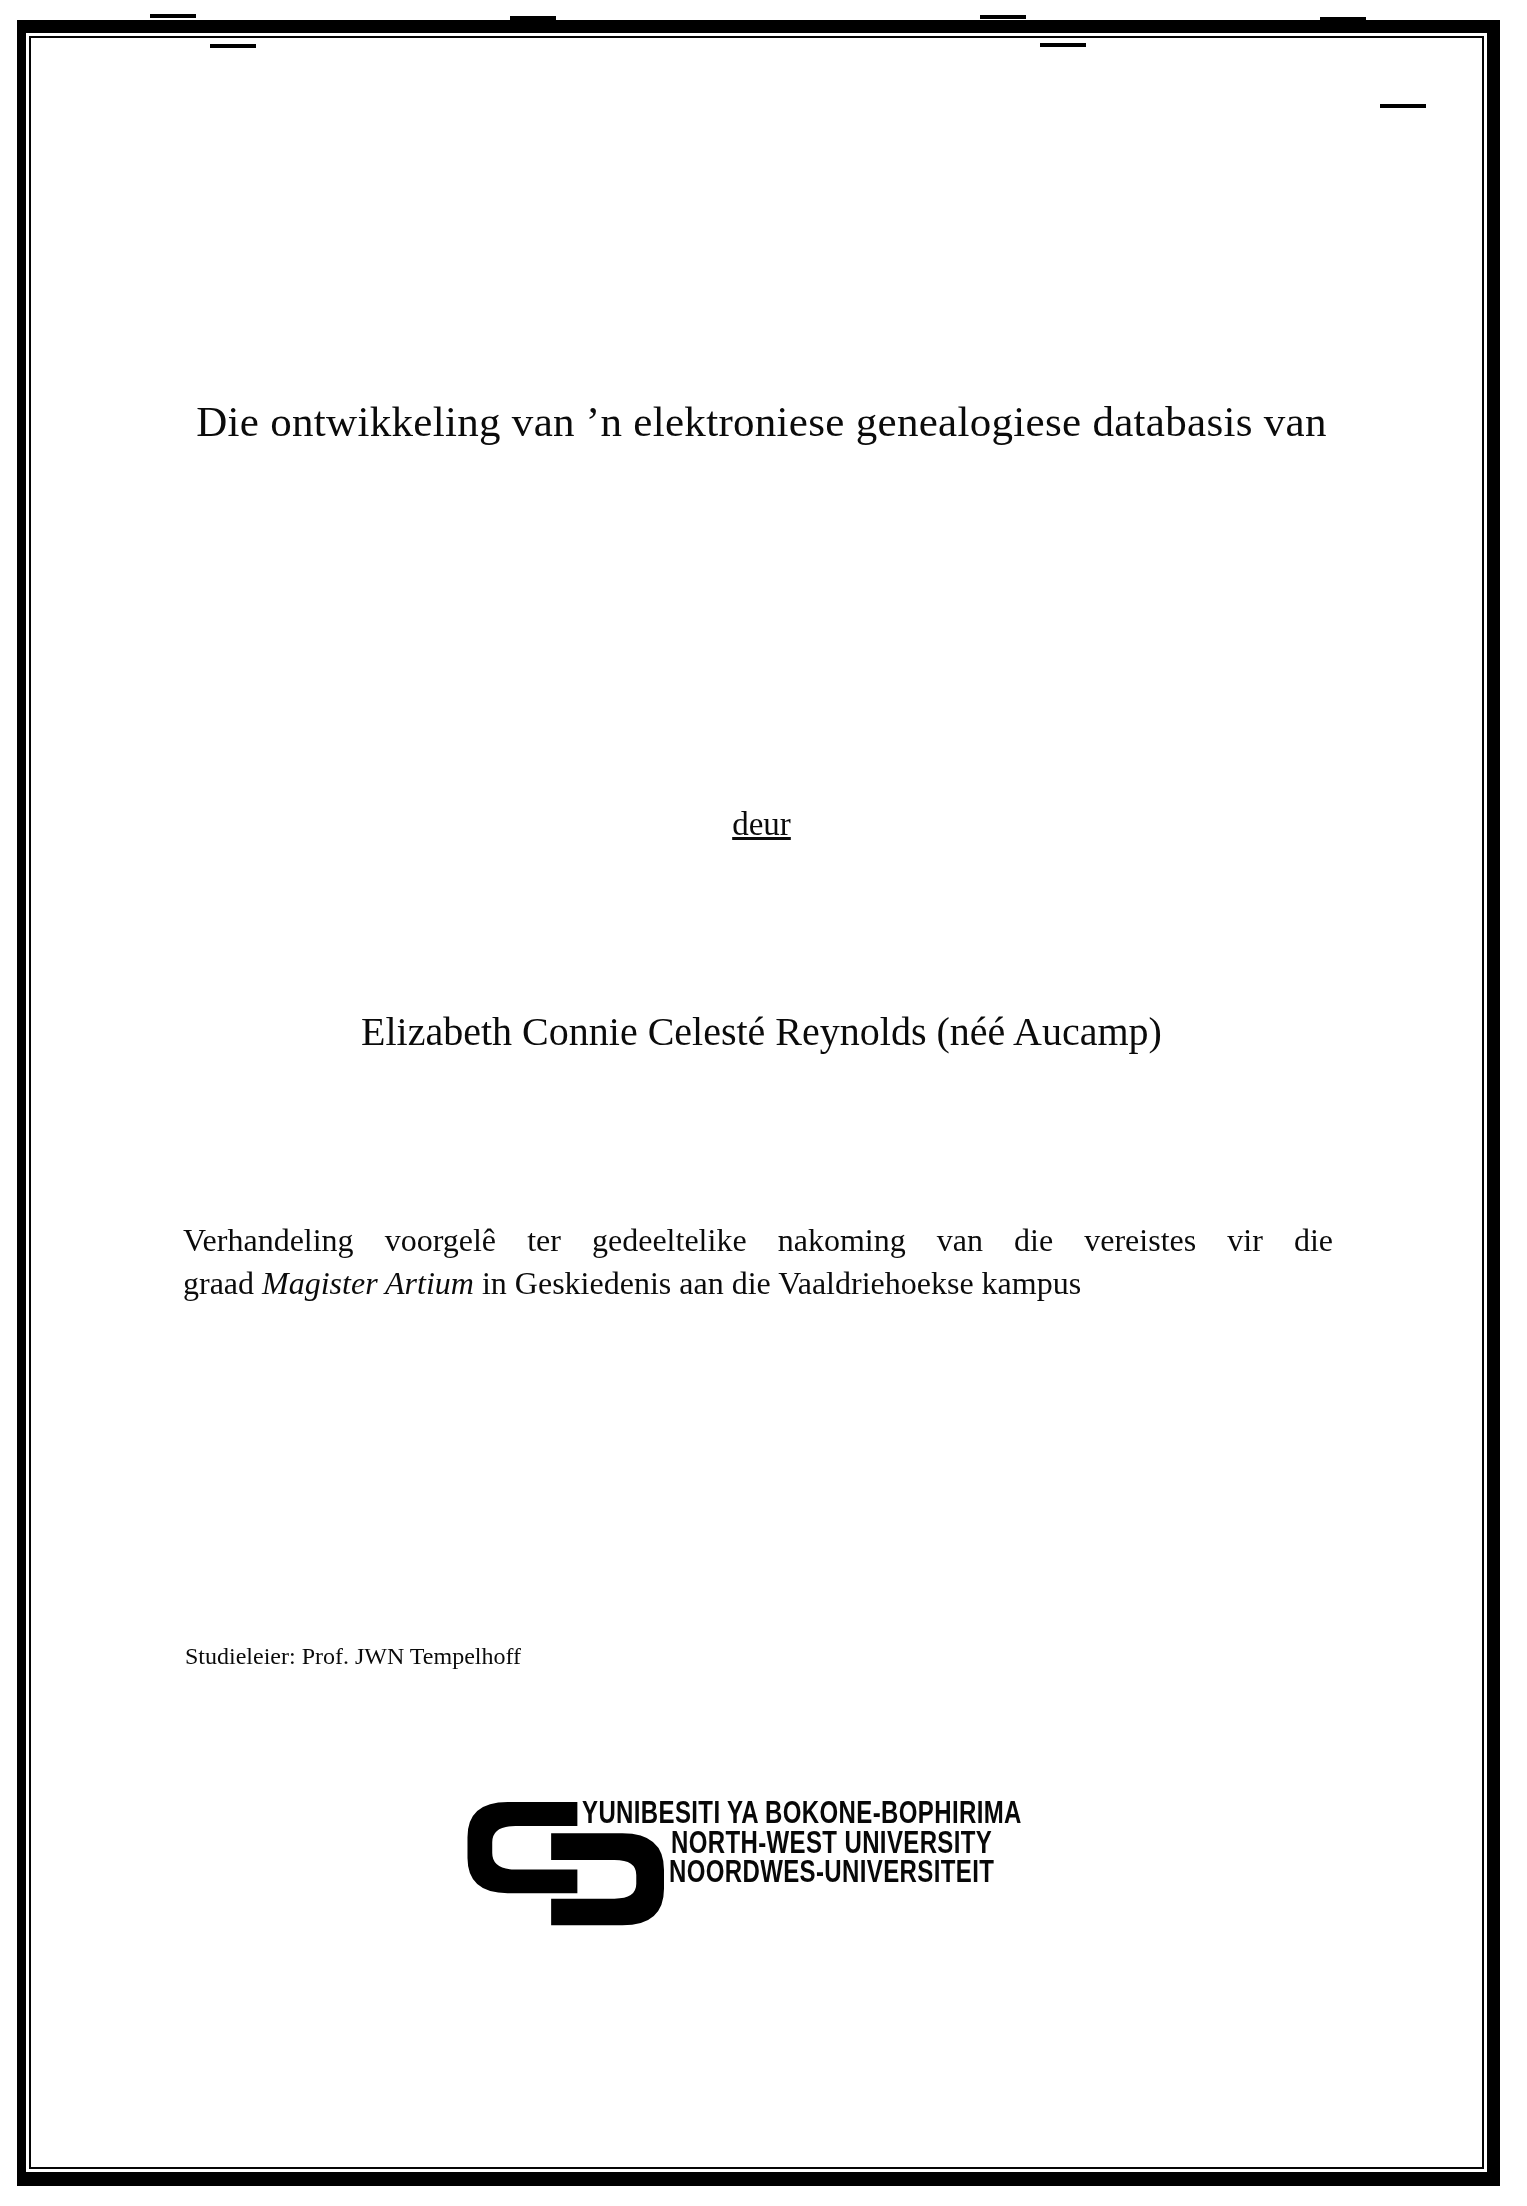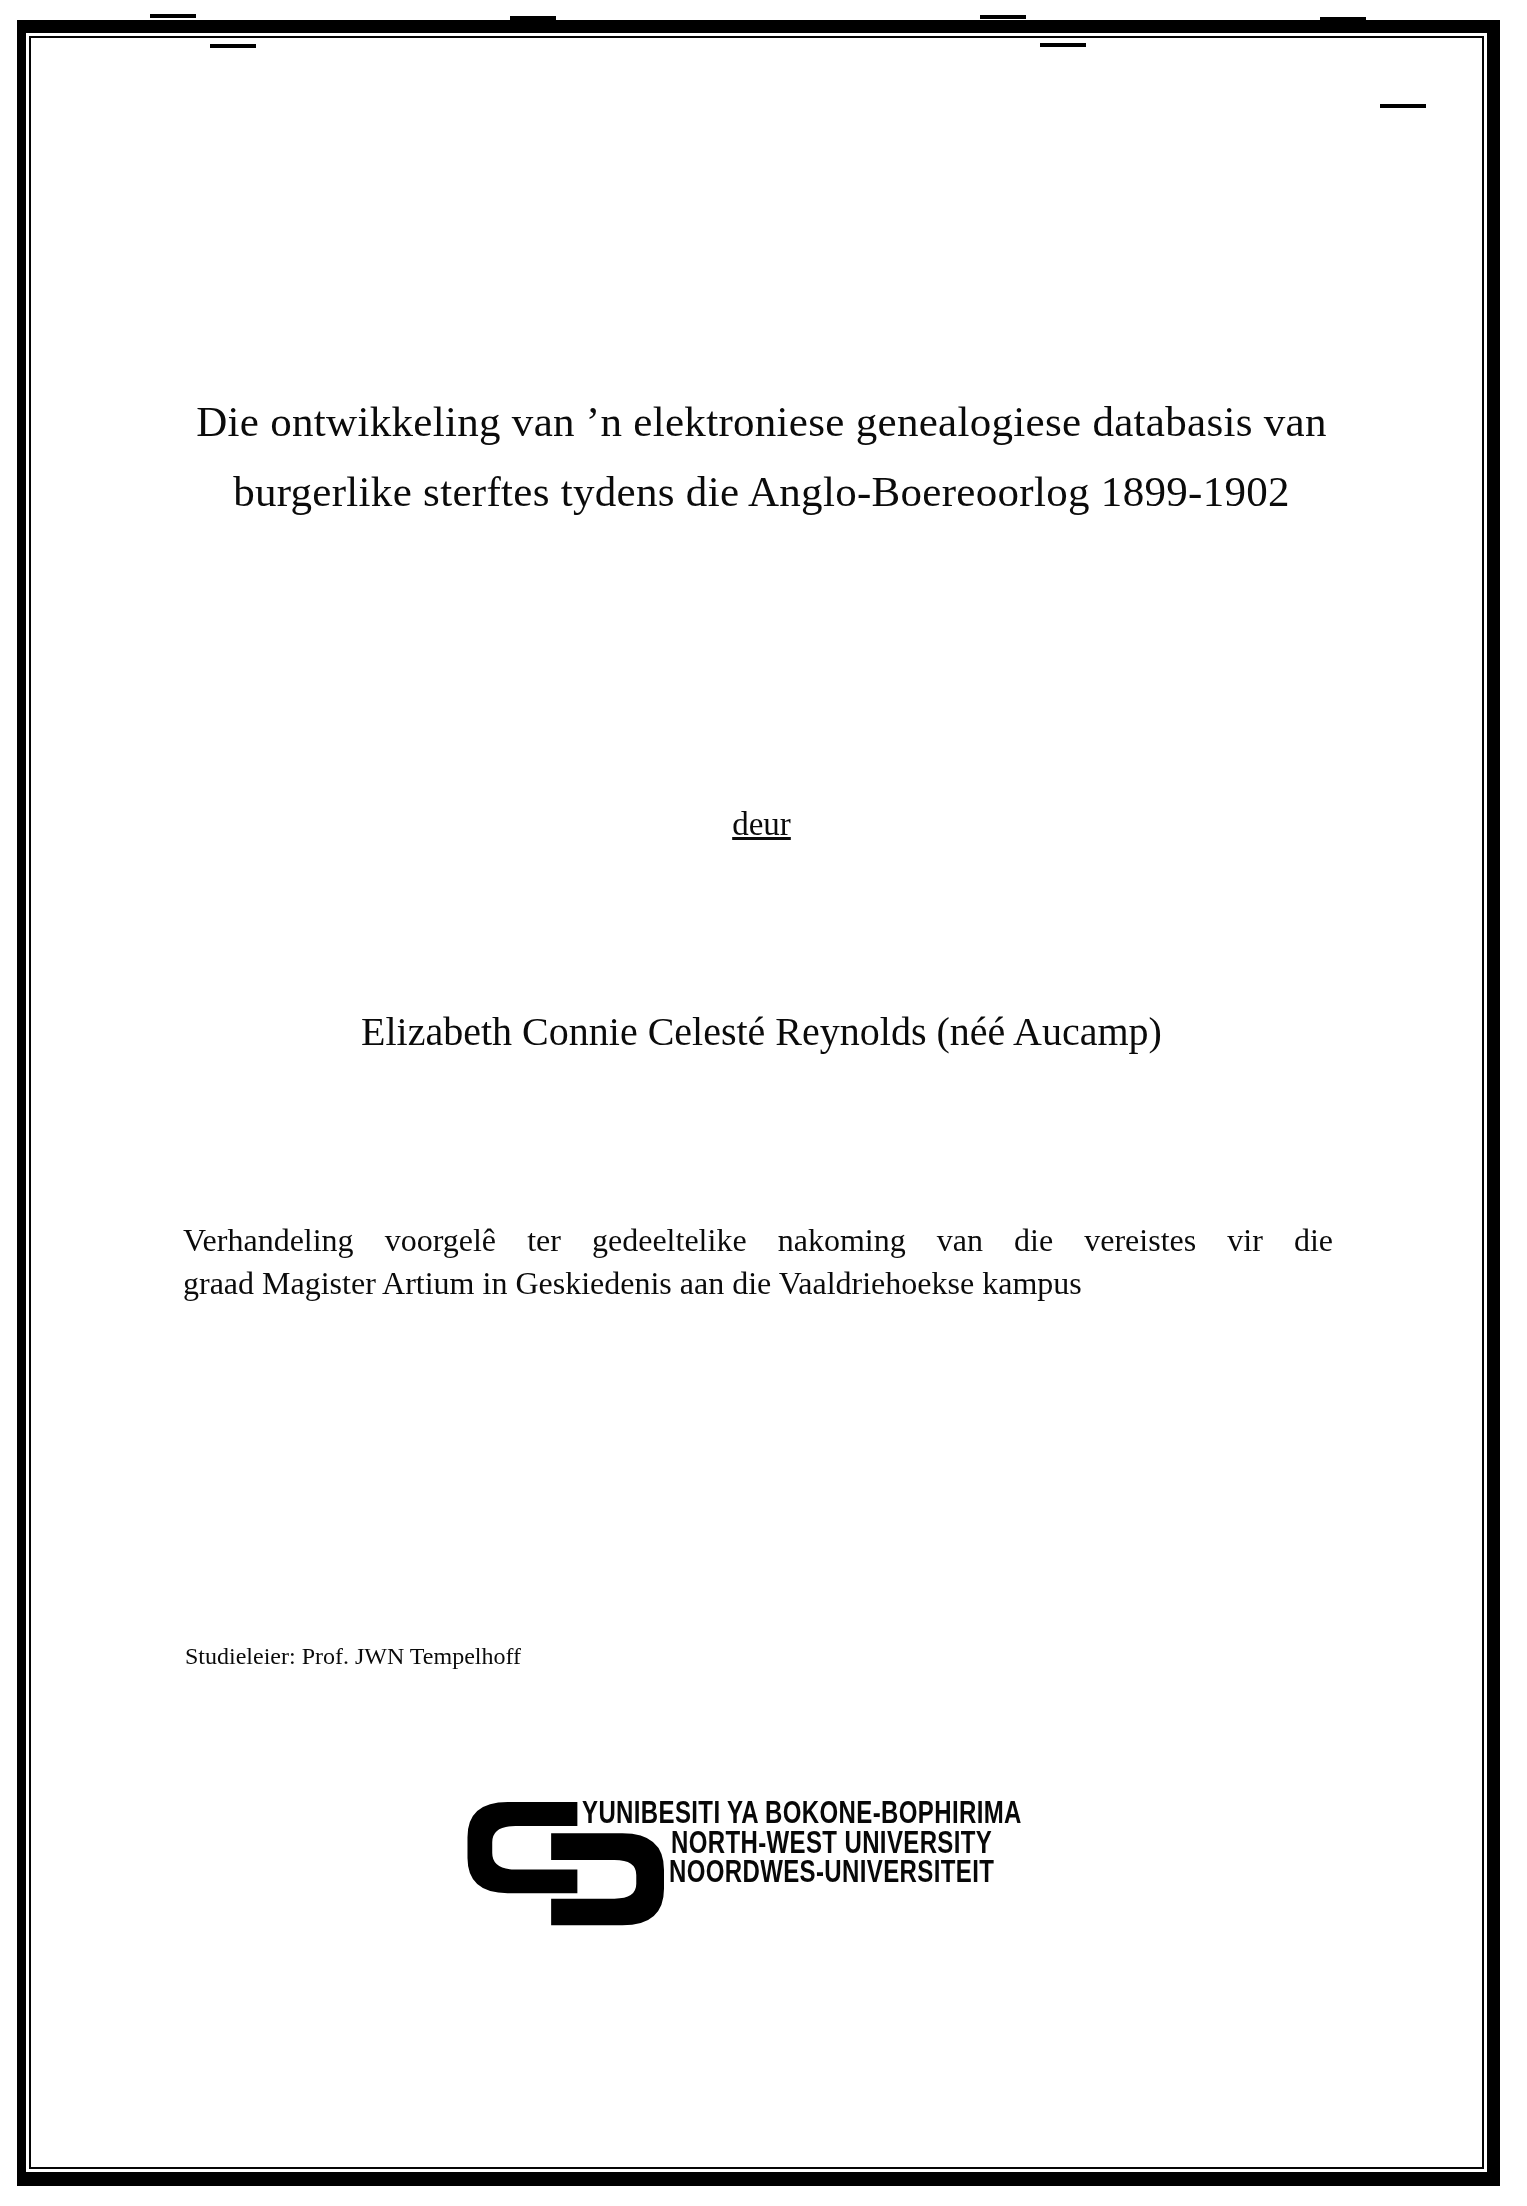--- a/index.html
+++ b/index.html
@@ -34,21 +34,21 @@
   .title-line { font-size:43px; letter-spacing:0.3px; }
   .title-1 { top:397px; }
   .title-2 { top:467px; }
   .byline { top:806px; font-size:33px;text-decoration:underline; }
   .author { top:1008px; font-size:40px; }
   .para {
     position:absolute; left:183px; top:1219px; width:1150px;
     font-size:32px; line-height:43px;
   }
   .para .just { text-align:justify; text-align-last:justify; }
-  .para .it { }
+  .para .it { font-style:italic; }
   .supervisor-block {
     position:absolute; left:185px; top:1633px;
     font-size:24px; line-height:46px;
   }
   
   .logo-glyph { position:absolute; left:466px; top:1800px; }
   .uni-line {
     position:absolute;
     font-family:"Liberation Sans", sans-serif;
     font-weight:700; font-size:32px; line-height:32px;
@@ -63,21 +63,20 @@
 </head>
 <body>
 
 <div class="page">
 
   <div class="frame-outer"></div>
   <div class="frame-inner"></div>
   <div class="speckles"></div>
 
   <div class="centered title-line title-1">Die ontwikkeling van ’n elektroniese genealogiese databasis van</div>
-  <div class="centered title-line title-2">burgerlike sterftes tydens die Anglo-Boereoorlog 1899-1902</div>
 
   <div class="centered byline">deur</div>
 
   <div class="centered author">Elizabeth Connie Celesté Reynolds (néé Aucamp)</div>
 
   <div class="para">
     <div class="just">Verhandeling voorgelê ter gedeeltelike nakoming van die vereistes vir die</div>
     <div><span>graad </span><span class="it">Magister Artium</span><span> in Geskiedenis aan die Vaaldriehoekse kampus</span></div>
   </div>
 

